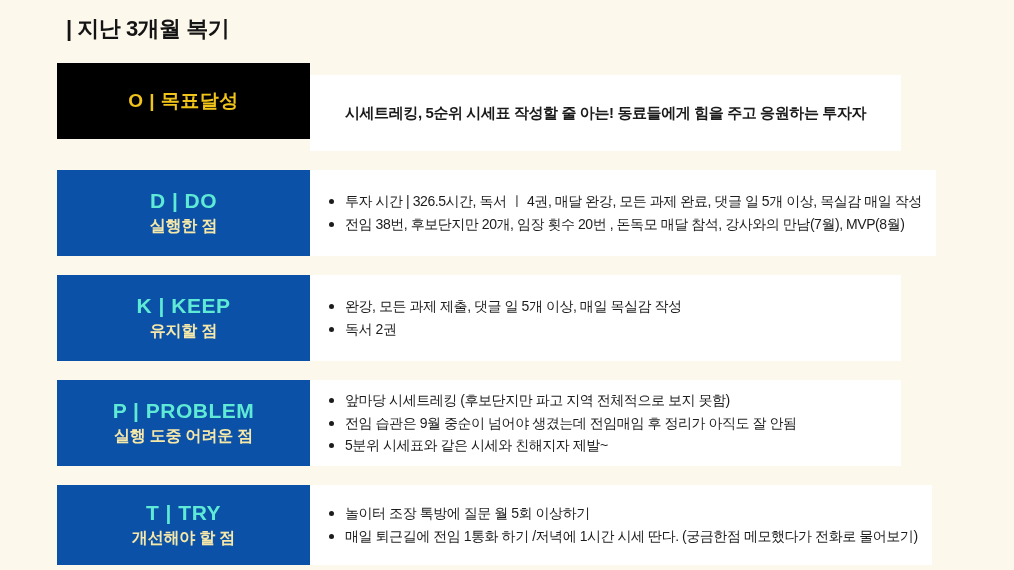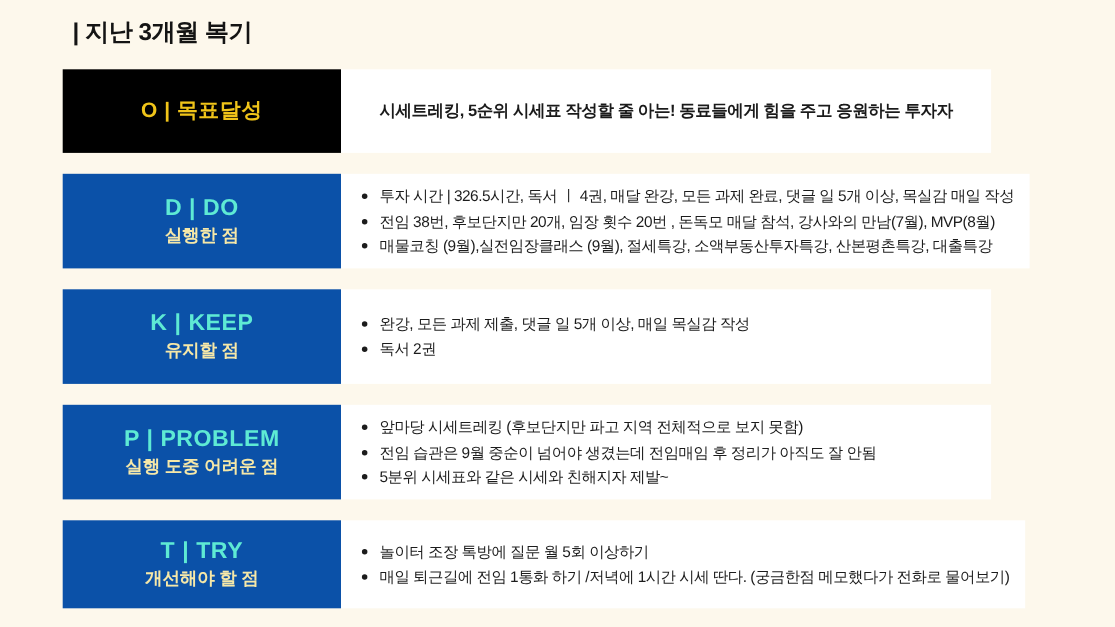--- a/index.html
+++ b/index.html
@@ -88,20 +88,21 @@
     justify-content: center;
     box-sizing: border-box;
     padding: 6px 14px 6px 16px;
   }
 
   
   .row-body.headline {
     align-items: center;
     justify-content: center;
     padding: 6px 18px;
+    margin-top: 12px;
   }
   .headline-text {
     font-size: 15px;
     font-weight: bold;
     color: #1a1a1a;
     letter-spacing: -0.4px;
     text-align: center;
     line-height: 1.3;
   }
 
@@ -158,21 +159,20 @@
 
     <div class="row r-do">
       <div class="row-label blue">
         <div class="label-main">D | DO</div>
         <div class="label-sub">실행한 점</div>
       </div>
       <div class="row-body">
         <ul class="bullets">
           <li>투자 시간 | 326.5시간, 독서 ㅣ 4권, 매달 완강, 모든 과제 완료,  댓글 일 5개 이상, 목실감 매일 작성</li>
           <li>전임 38번, 후보단지만 20개, 임장 횟수 20번 ,  돈독모 매달 참석, 강사와의 만남(7월), MVP(8월)</li>
-          <li>매물코칭 (9월),실전임장클래스 (9월), 절세특강, 소액부동산투자특강, 산본평촌특강, 대출특강</li>
         </ul>
       </div>
     </div>
 
     <div class="row r-keep">
       <div class="row-label blue">
         <div class="label-main">K | KEEP</div>
         <div class="label-sub">유지할 점</div>
       </div>
       <div class="row-body">

